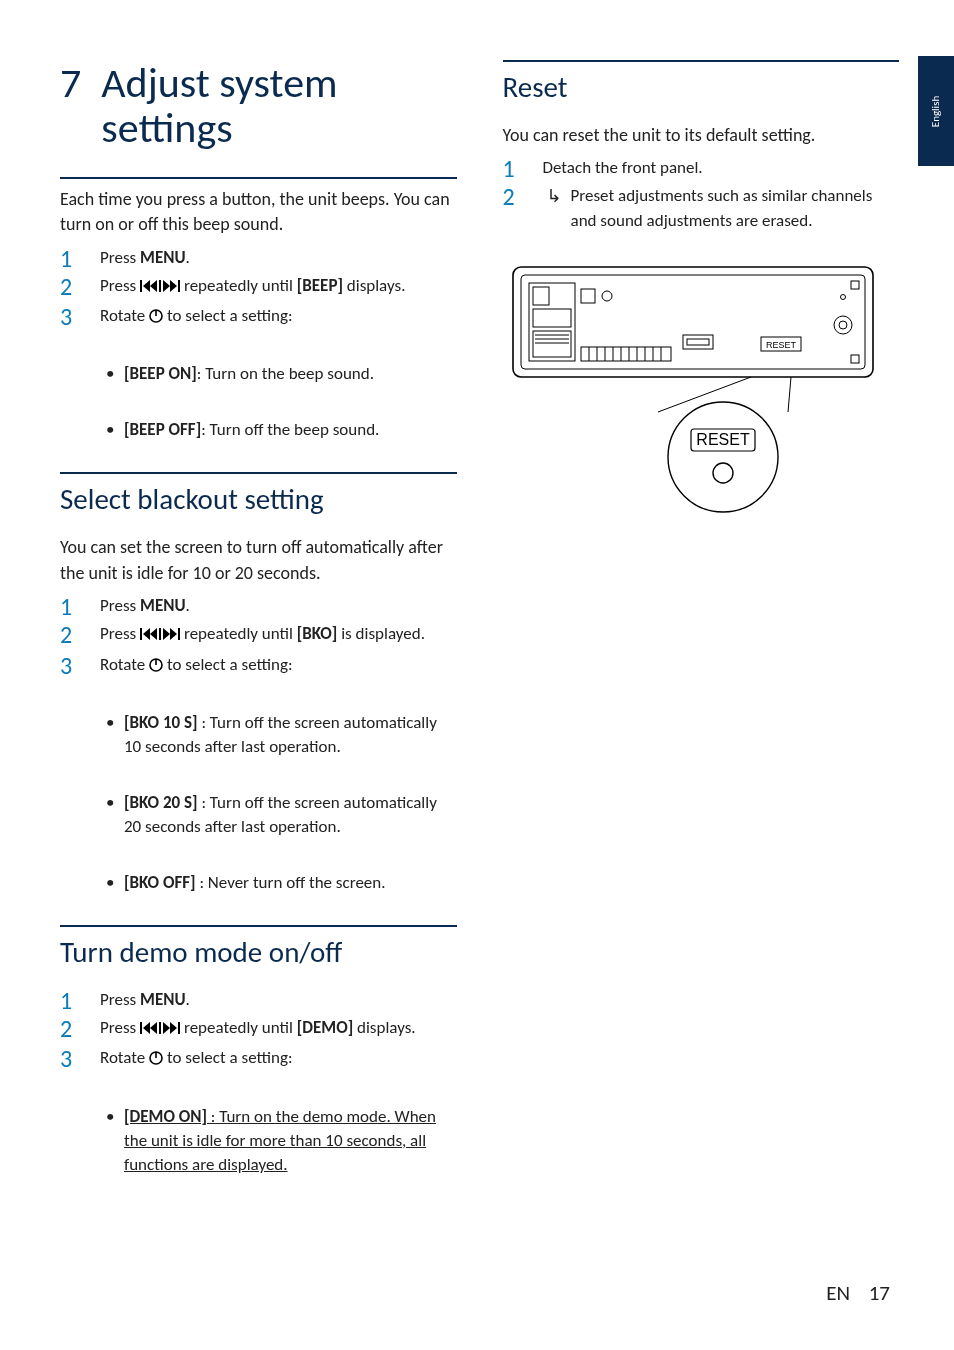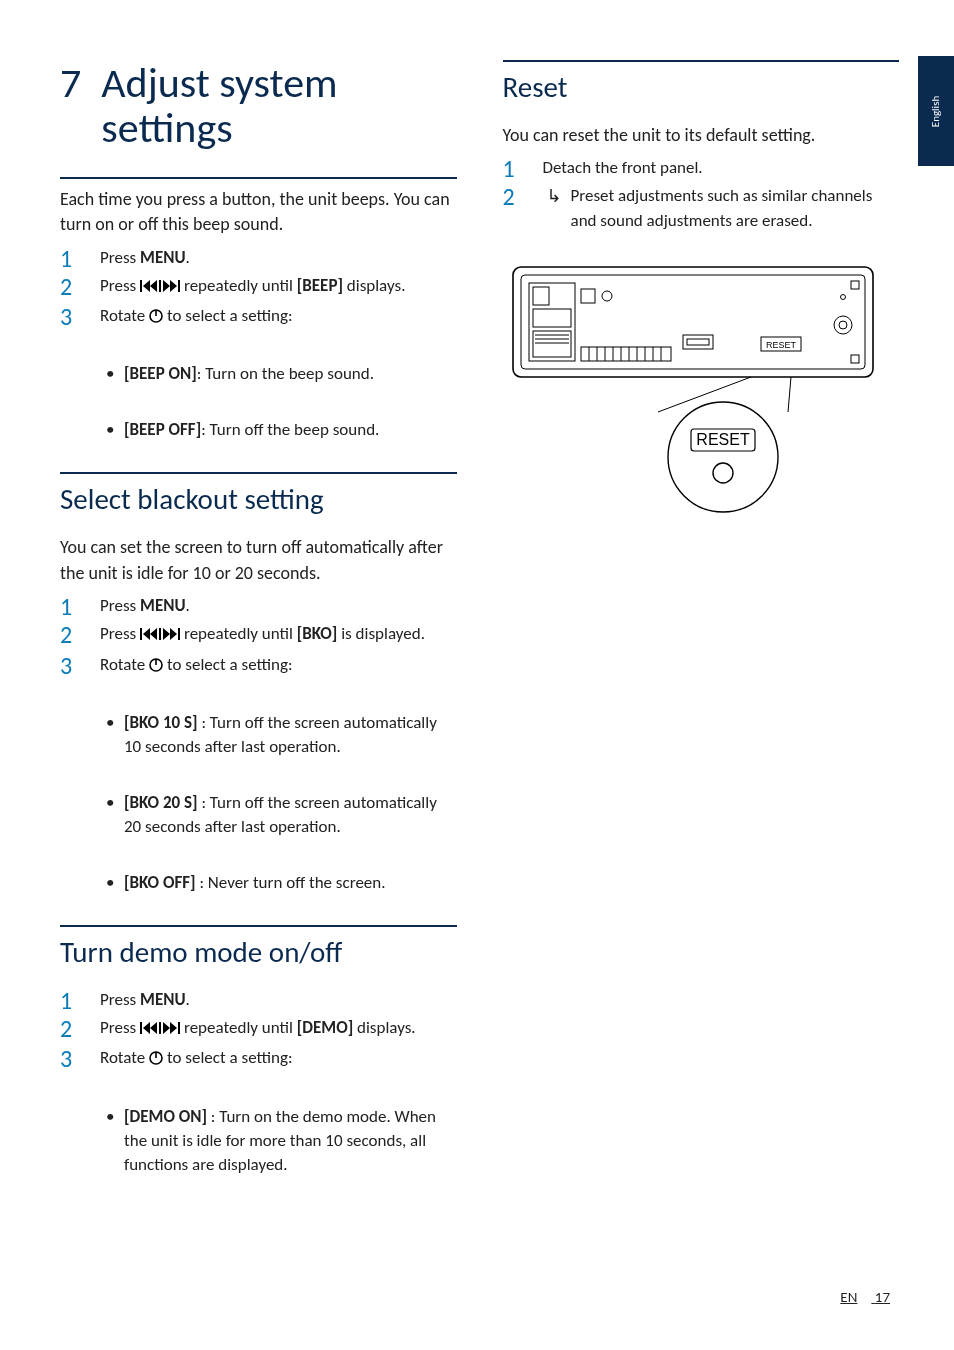--- a/index.html
+++ b/index.html
@@ -121,23 +121,22 @@
   .sectionblock { break-inside: avoid-column; margin-top: 6px; }
   .sectionblock.topbreak { margin-top: 30px; }
   .diagram-wrap {
     margin-top: 24px;
     break-inside: avoid-column;
   }
   .footer {
     position: absolute;
     bottom: 44px;
     right: 64px;
-    font-size: 15px;
+    font-size: 21px;
     color: #222;
-    text-decoration: underline;
   }
   .footer .lang { margin-right: 14px; }
   svg { overflow: visible; }
 </style>
 </head>
 <body>
 
 <div class="side-tab">
     <span>English</span>
   </div>
@@ -239,21 +238,21 @@
       </li>
       <li>
         <span>Rotate </span><span class="icon-inline"><svg width="14" height="14">
               <circle cx="7" cy="7" r="6" fill="none" stroke="#000" stroke-width="1.6"></circle>
               <rect x="6.2" y="1" width="1.6" height="6" fill="#000"></rect>
             </svg></span><span> to select a setting:</span>
       </li>
     </ol>
   </div>
 
-  <ul class="bullets" style="padding-left:40px; margin-top:0;">
+  <ul class="bullets" style="padding-left:40px; margin-top:0;text-decoration:underline;">
     <li><span class="b">[DEMO ON]</span><span> : Turn on the demo mode. When the unit is idle for more than 10 seconds, all functions are displayed.</span></li>
   </ul>
 
   <div class="sectionblock topbreak">
     <hr class="rule">
     <h2 class="section">Reset</h2>
     <p class="para">You can reset the unit to its default setting.</p>
     <ol class="steps">
       <li>Detach the front panel.</li>
       <li>

